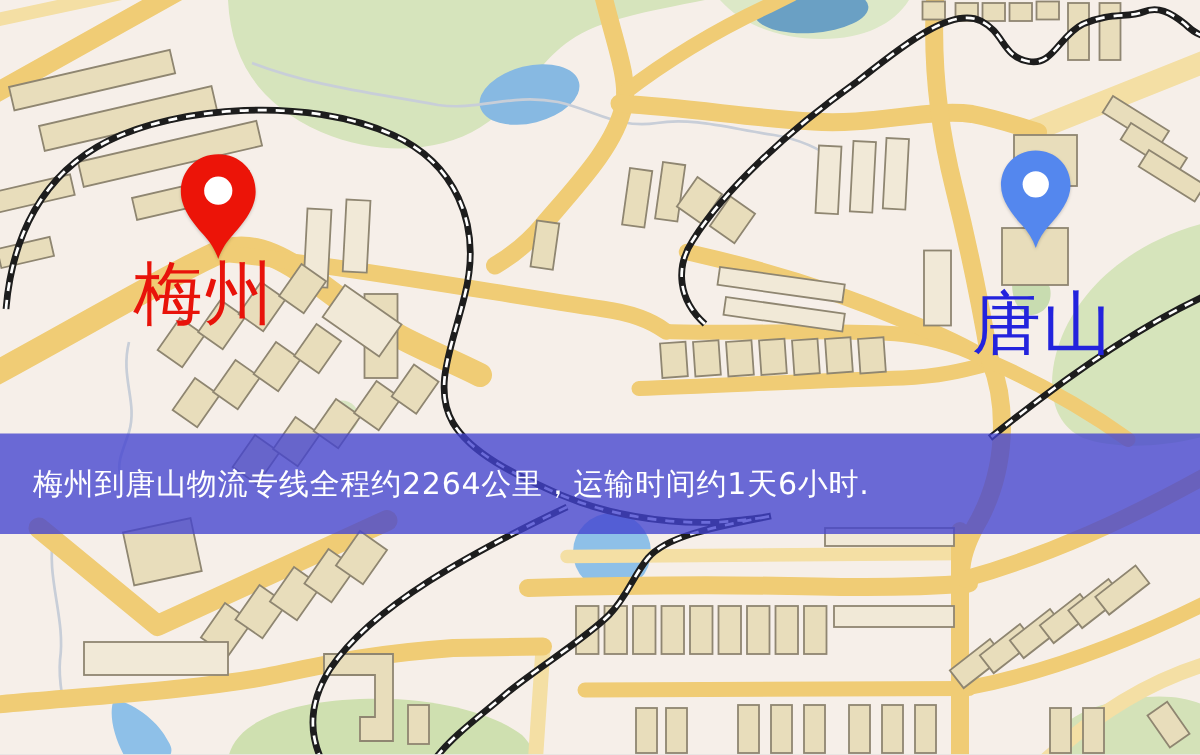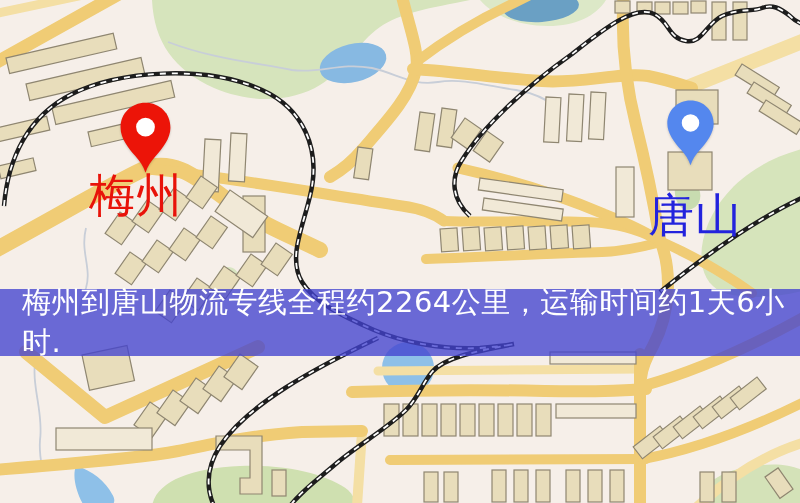--- a/index.html
+++ b/index.html
@@ -9,21 +9,21 @@
   .pin{position:absolute;filter:drop-shadow(0 1px 1px rgba(0,0,0,.18));}
   .pin-red{left:117px;top:101px;width:57px;height:75px;}
   .pin-blue{left:664px;top:99px;width:53px;height:69px;}
   .city-label{position:absolute;font-size:46px;line-height:1;font-weight:500;
               text-align:center;letter-spacing:1px;white-space:nowrap;}
   .label-meizhou{left:73px;top:172px;width:126px;}
   .label-tangshan{left:632px;top:192px;width:126px;}
   .banner{position:absolute;left:0;top:289px;width:800px;height:67px;}
   .banner-bg{position:absolute;inset:0;opacity:.78;}
   .banner-text{position:relative;height:67px;display:flex;align-items:center;
-               padding-left:22px;font-size:29px;letter-spacing:.5px;font-weight:500;}
+               padding-left:22px;font-size:20px;letter-spacing:.5px;font-weight:500;}
 </style>
 </head>
 <body>
 
 <div class="stage">
 
   <svg class="map-svg" width="800" height="503" viewBox="0 0 800 503">
 
     <g stroke="none">
       <path fill="#d6e4bb" d="M152,0 C154,42 174,70 214,88 C254,105 294,101 320,85 C346,69 358,42 380,27 C400,13 430,8 470,0 Z"></path>

